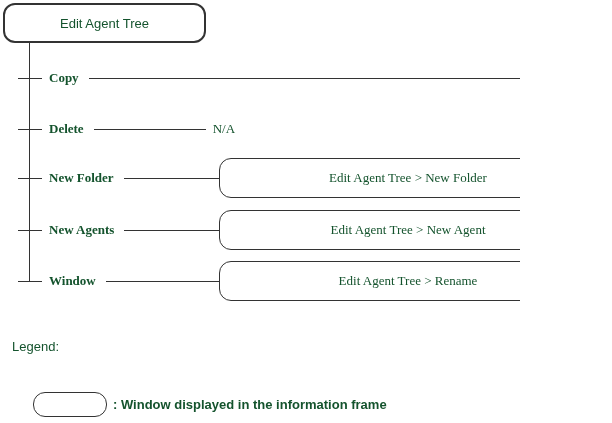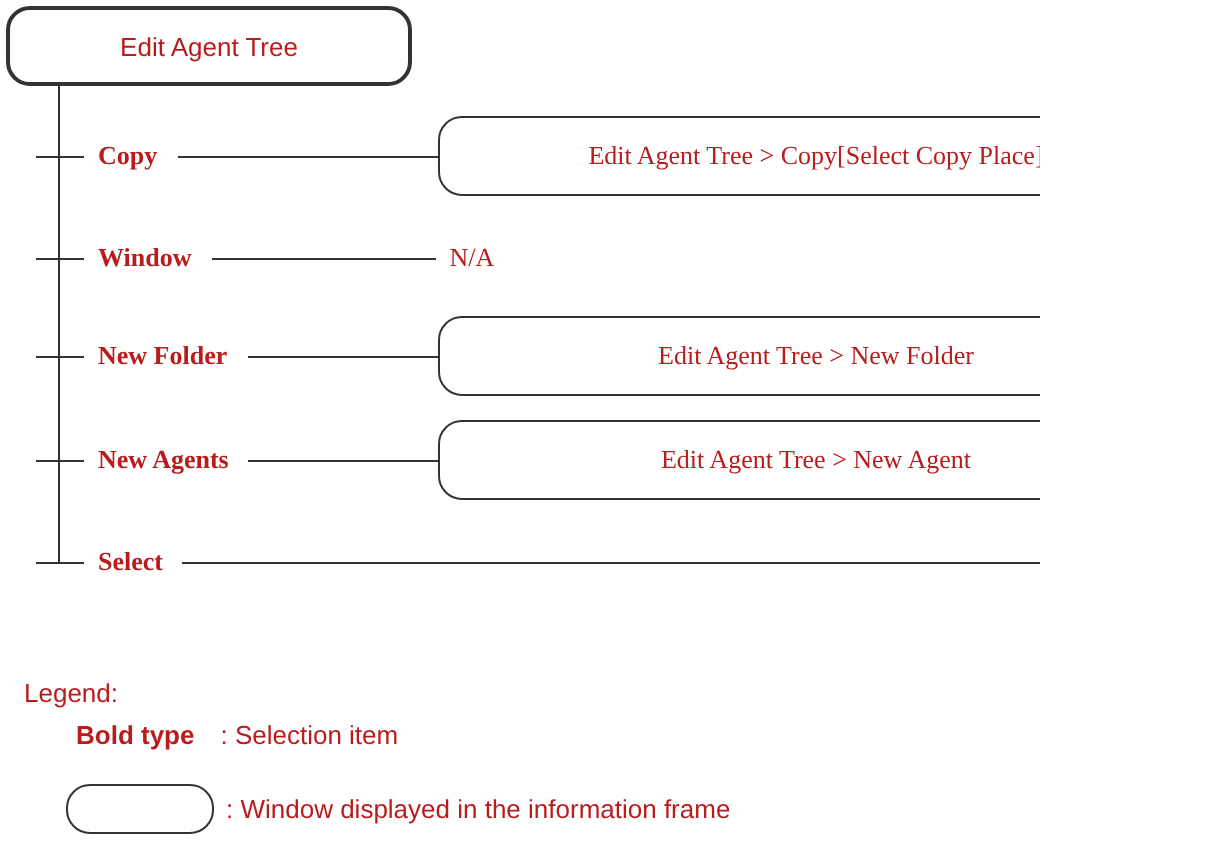--- a/index.html
+++ b/index.html
@@ -1,18 +1,18 @@
 <!DOCTYPE html>
 <html style="--line: #333333; --bg: #ffffff;"><head>
 <meta charset="utf-8">
 <style>
   html,body{margin:0;padding:0;background:#fff;}
   .canvas{
     position:relative;width:520px;height:423px;background:var(--bg,#ffffff);
-    font-family:"Liberation Sans",sans-serif;font-size:13px;color:#b91c1c;
+    font-family:"Liberation Sans",sans-serif;font-size:13px;color:#14532d;
     overflow:hidden;
   }
   .root-box{
     position:absolute;left:3px;top:3px;width:203px;height:40px;
     border:2px solid var(--line,#333);border-radius:12px;background:#fff;
     display:flex;align-items:center;justify-content:center;box-sizing:border-box;
   }
   .trunk{
     position:absolute;left:29px;top:43px;width:0;height:238px;
     border-left:1.5px solid var(--line,#333);
@@ -28,21 +28,21 @@
   .na{margin-left:7px;white-space:nowrap;}
   .win{
     flex:none;width:378px;height:40px;box-sizing:border-box;background:#fff;
     border:1.5px solid var(--line,#333);border-radius:12px;
     display:flex;align-items:center;justify-content:center;
   }
   .win span{white-space:nowrap;}
   .legend-title{position:absolute;left:12px;top:323px;margin-top:16px;}
   .legend-row{position:absolute;display:flex;align-items:center;}
   .legend-row-bold{left:38px;top:360px;}
-  .legend-row-shape{left:33px;top:392px;}
+  .legend-row-shape{left:33px;top:392px;font-weight:bold;}
   .legend-desc{margin-left:13px;white-space:nowrap;}
   .legend-row-shape .legend-desc{margin-left:6px;}
   .legend-shape{
     display:inline-block;width:74px;height:25px;box-sizing:border-box;
     border:1.5px solid var(--line,#333);border-radius:12px;background:#fff;
   }
 </style>
 </head>
 <body>
 
@@ -51,28 +51,25 @@
   <div class="root-box">
     <span>Edit Agent Tree</span>
   </div>
 
   <div class="trunk"></div>
 
   <div class="row" style="top:58px">
     <div class="stub"></div>
     <span class="sel">Copy</span>
     <div class="conn"></div>
-    <div class="win">
-      <span>Edit Agent Tree &gt; Copy[Select Copy Place]</span>
-    </div>
   </div>
 
   <div class="row" style="top:109px">
     <div class="stub"></div>
-    <span class="sel">Window</span>
+    <span class="sel">Delete</span>
     <div class="conn conn-fixed"></div>
     <span class="na">N/A</span>
   </div>
 
   <div class="row" style="top:210px">
     <div class="stub"></div>
     <span class="sel">New Agents</span>
     <div class="conn"></div>
     <div class="win">
       <span>Edit Agent Tree &gt; New Agent</span>
@@ -83,29 +80,28 @@
     <div class="stub"></div>
     <span class="sel">New Folder</span>
     <div class="conn"></div>
     <div class="win">
       <span>Edit Agent Tree &gt; New Folder</span>
     </div>
   </div>
 
   <div class="row" style="top:261px">
     <div class="stub"></div>
-    <span class="sel">Select</span>
+    <span class="sel">Window</span>
     <div class="conn"></div>
+    <div class="win">
+      <span>Edit Agent Tree &gt; Rename</span>
+    </div>
   </div>
 
   <div class="legend-title">Legend:</div>
 
-  <div class="legend-row legend-row-bold">
-    <span class="sel" style="margin:0">Bold type</span>
-    <span class="legend-desc">: Selection item</span>
-  </div>
 
   <div class="legend-row legend-row-shape">
     <span class="legend-shape"></span>
     <span class="legend-desc">: Window displayed in the information frame</span>
   </div>
 
 </div>
 
 </body></html>

